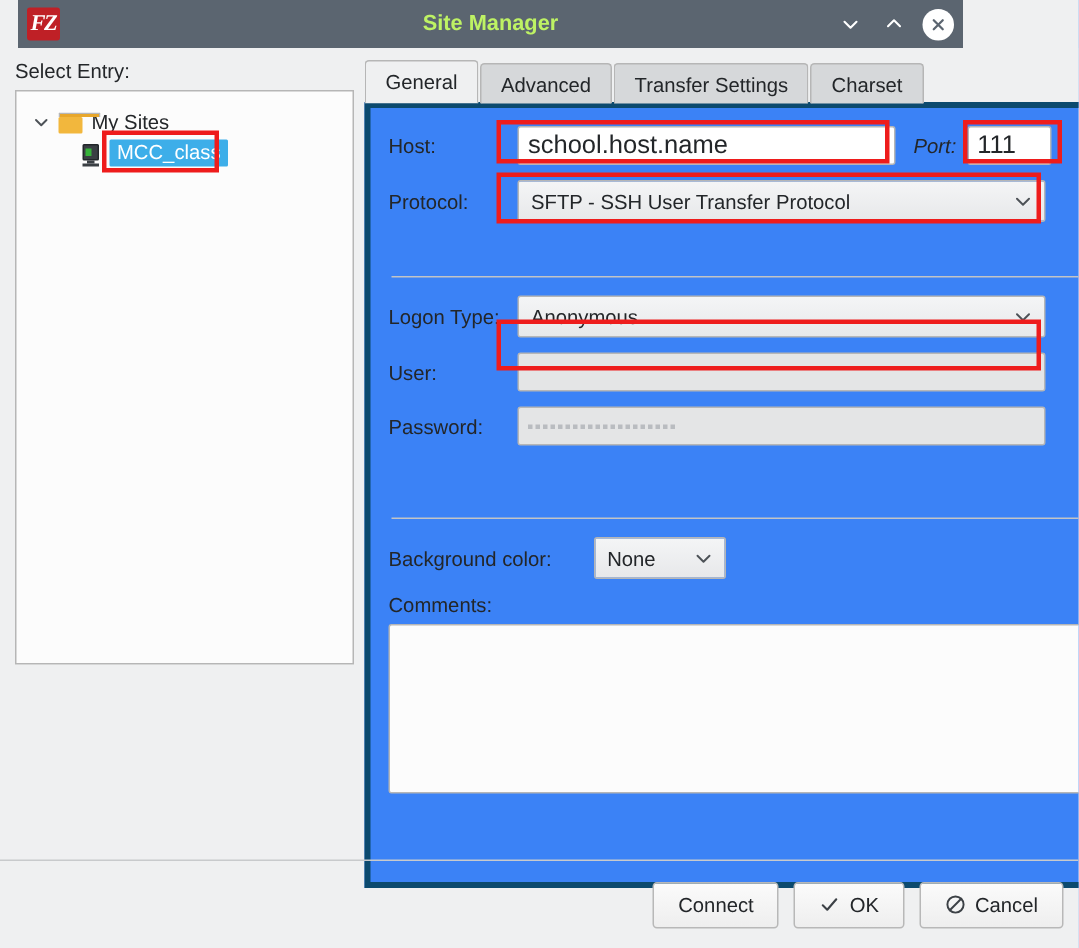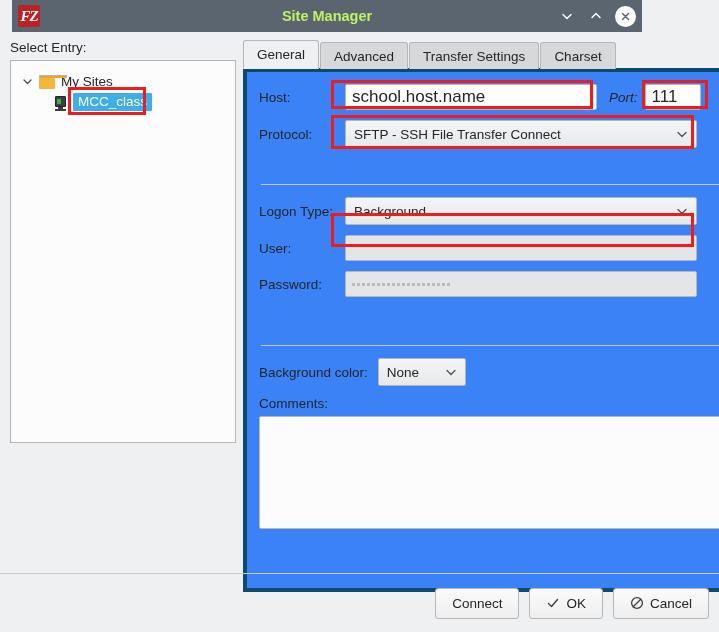--- a/index.html
+++ b/index.html
@@ -406,36 +406,36 @@
           <span class="form-label">Host:</span>
           <input class="input" style="width: 252px;" value="school.host.name">
           <span class="form-label" style="width:auto; margin-left:12px; margin-right:7px;font-style:italic;">Port:</span>
           <input class="input" style="width: 56px;" value="111">
         </div>
 
         
         <div class="form-row">
           <span class="form-label">Protocol:</span>
           <div class="combo" style="width:352px;">
-            <span>SFTP - SSH File Transfer Connect</span>
+            <span>SFTP - SSH User Transfer Protocol</span>
             <span class="caret">
               <svg width="12" height="12" viewBox="0 0 12 12">
                   <path d="M2 4.5 L6 8.5 L10 4.5" fill="none" stroke="#4d5257" stroke-width="1.3" stroke-linecap="round" stroke-linejoin="round"></path>
                 </svg>
             </span>
           </div>
         </div>
 
         <div class="sep" style="margin-top:36px;"></div>
 
         
         <div class="form-row">
           <span class="form-label">Logon Type:</span>
           <div class="combo" style="width:352px;">
-            <span>Background</span>
+            <span>Anonymous</span>
             <span class="caret">
               <svg width="12" height="12" viewBox="0 0 12 12">
                   <path d="M2 4.5 L6 8.5 L10 4.5" fill="none" stroke="#4d5257" stroke-width="1.3" stroke-linecap="round" stroke-linejoin="round"></path>
                 </svg>
             </span>
           </div>
         </div>
 
         
         <div class="form-row">
@@ -469,21 +469,21 @@
                 <i></i>
                 <i></i>
               </span>
           </div>
         </div>
 
         <div class="sep" style="margin-top:48px;"></div>
 
         
         <div class="form-row">
-          <span class="form-label" style="width:auto; margin-right:10px;">Background color:</span>
+          <span class="form-label" style="width:auto; margin-right:28px;">Background color:</span>
           <div class="combo" style="width:88px;">
             <span>None</span>
             <span class="caret">
               <svg width="12" height="12" viewBox="0 0 12 12">
                   <path d="M2 4.5 L6 8.5 L10 4.5" fill="none" stroke="#4d5257" stroke-width="1.3" stroke-linecap="round" stroke-linejoin="round"></path>
                 </svg>
             </span>
           </div>
         </div>
 

